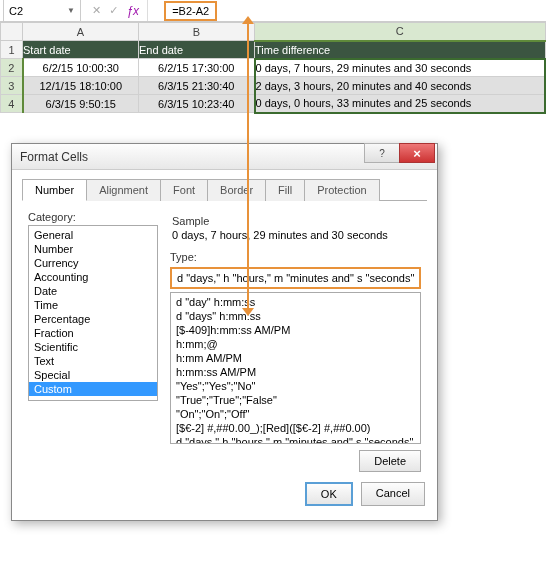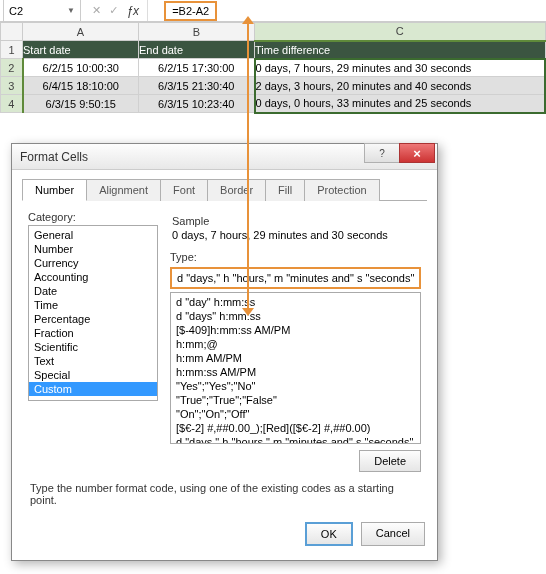--- a/index.html
+++ b/index.html
@@ -3,21 +3,21 @@
 <meta charset="utf-8">
 <style>
 *{box-sizing:border-box;margin:0;padding:0;font-family:'Segoe UI',Arial,sans-serif;font-size:11px}
 body{background:#fff}
 
 
 .formula-bar{display:flex;align-items:center;height:22px;border-bottom:1px solid #ccc;background:#fff}
 .name-box{width:78px;height:24px;border:1px solid #ccc;padding:2px 5px;display:flex;align-items:center;justify-content:space-between;margin:1px 3px}
 .name-box .dd{color:#666;font-size:8px}
 .fb-icons{display:flex;align-items:center;gap:8px;padding:0 8px;border-right:1px solid #ddd;color:#aaa;height:100%}
-.fx{font-style:italic;color:#404040;font-size:12px}
+.fx{font-style:italic;color:#a21caf;font-size:12px}
 .formula-txt{padding:2px 6px;border:2px solid #e8923a;margin-left:16px}
 
 
 .grid{border-collapse:collapse;width:100%}
 .grid td,.grid th{border:1px solid #d0d0d0;padding:0;height:18px}
 .colhdr td{background:#f3f3f3;text-align:center;color:#444;border:1px solid #ccc}
 .colhdr td.sel{background:#d9e8d0;border-bottom:2px solid #5f8a3a}
 .rowhdr{background:#f3f3f3;text-align:center;width:22px;color:#444}
 .rowhdr.sel{background:#d9e8d0;border-right:2px solid #5f8a3a}
 .hdr-cell{background:#3b5541;color:#fff;padding:2px 6px;font-weight:normal;border:1px solid #888}
@@ -103,21 +103,21 @@
     <td class="hdr-cell">Time difference</td>
   </tr>
   <tr>
     <td class="rowhdr sel">2</td>
     <td class="data">6/2/15 10:00:30</td>
     <td class="data">6/2/15 17:30:00</td>
     <td class="data l active-cell sel-top sel-left sel-right">0 days, 7 hours, 29 minutes and 30 seconds</td>
   </tr>
   <tr class="sel-row">
     <td class="rowhdr sel">3</td>
-    <td class="data sel-row">6/4/15 18:10:00</td>
+    <td class="data sel-row">12/1/15 18:10:00</td>
     <td class="data sel-row">6/3/15 21:30:40</td>
     <td class="data l sel-row sel-left sel-right">2 days, 3 hours, 20 minutes and 40 seconds</td>
   </tr>
   <tr class="sel-row">
     <td class="rowhdr sel">4</td>
     <td class="data sel-row">6/3/15 9:50:15</td>
     <td class="data sel-row">6/3/15 10:23:40</td>
     <td class="data l sel-row sel-left sel-right sel-bottom">0 days, 0 hours, 33 minutes and 25 seconds</td>
   </tr>
 </tbody>
@@ -181,20 +181,19 @@
             <div>"True";"True";"False"</div>
             <div>"On";"On";"Off"</div>
             <div>[$€-2] #,##0.00_);[Red]([$€-2] #,##0.00)</div>
             <div>d "days," h "hours," m "minutes and" s "seconds"</div>
           </div>
           <div class="delete-row">
             <div class="btn">Delete</div>
           </div>
         </div>
       </div>
-      <div class="hint">Type the number format code, using one of the existing codes as a starting point.</div>
     </div>
     <div class="footer">
       <div class="btn btn-primary">OK</div>
       <div class="btn">Cancel</div>
     </div>
   </div>
 </div>
 
 </body></html>

